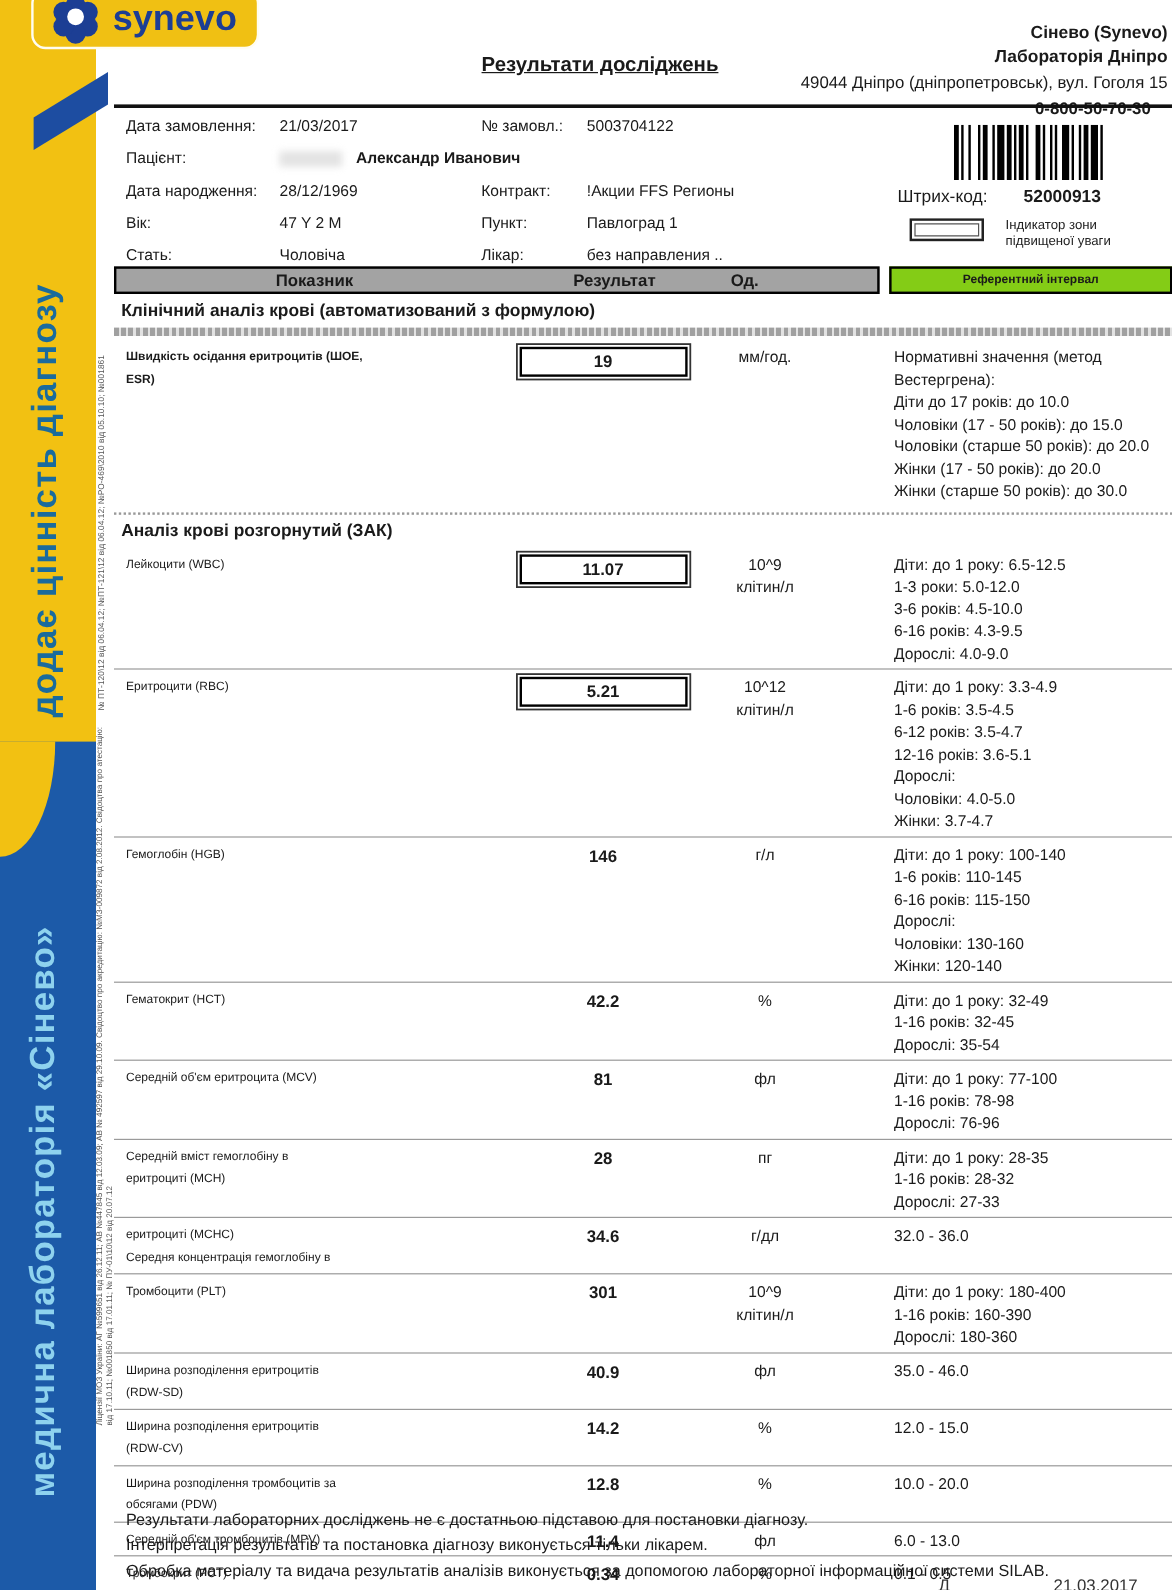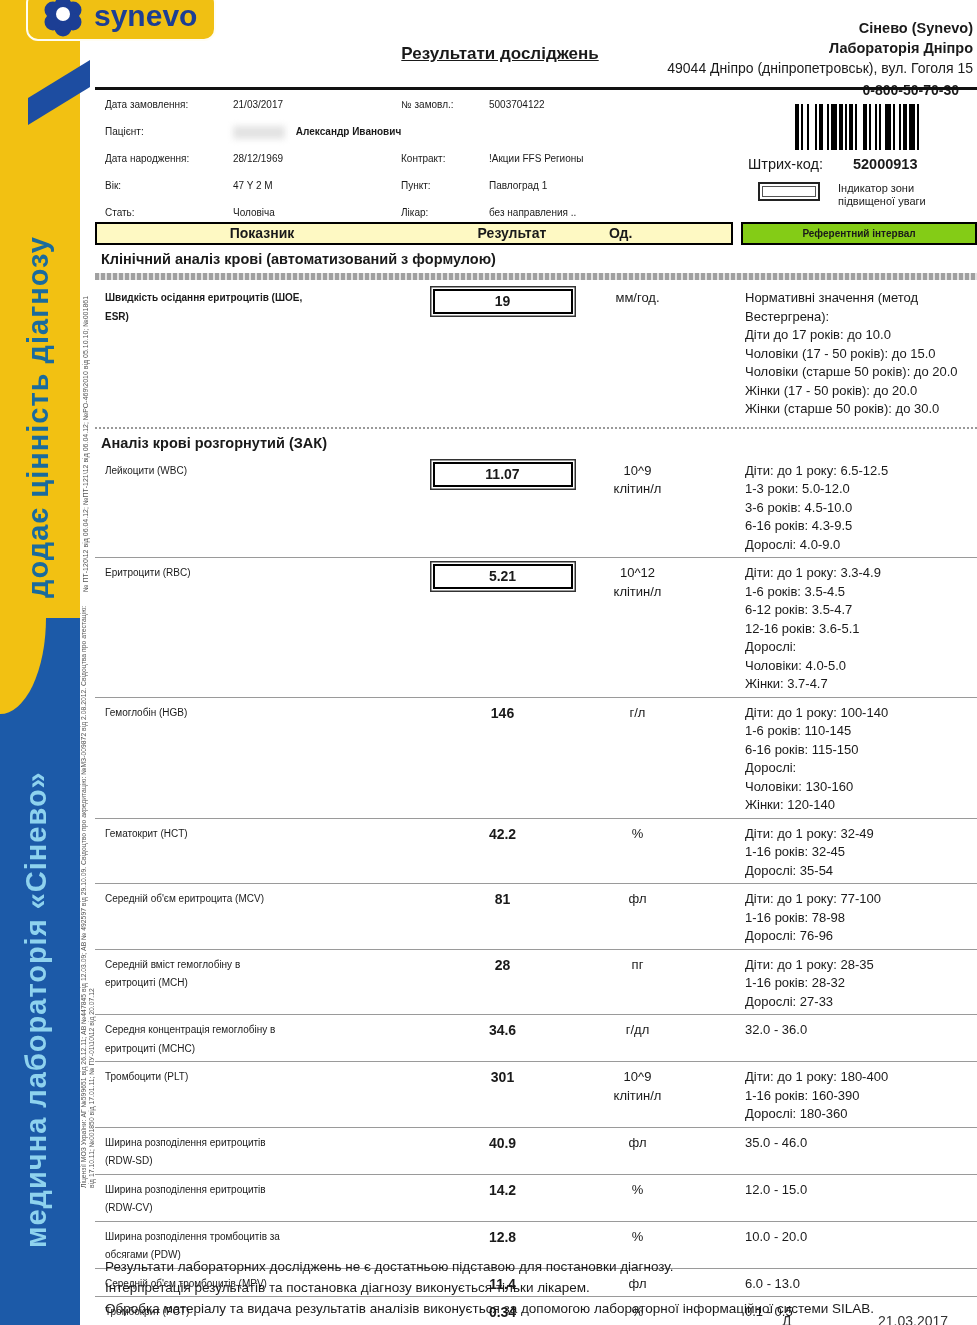--- a/index.html
+++ b/index.html
@@ -26,38 +26,38 @@
   .logo-text{font-size:30px;font-weight:800;color:#1c3e94;margin-left:6px;letter-spacing:0;line-height:44px}
 
   
   .org{position:absolute;right:4px;top:18px;text-align:right;line-height:20px;font-size:14px}
   .org .b{font-weight:bold;font-size:14.5px}
   .org .phone{font-weight:bold;padding-right:14px;margin-top:2px}
   .doc-title{position:absolute;left:300px;top:44px;width:400px;text-align:center;font-size:17px;font-weight:bold;text-decoration:underline}
   .top-rule{position:absolute;left:95px;right:0;top:87px;height:3px;background:#111}
 
   
-  .patient{position:absolute;left:105px;top:91px;right:240px;display:grid;grid-template-columns:128px 168px 88px 1fr;font-size:10px;line-height:27px}
+  .patient{position:absolute;left:105px;top:91px;right:240px;display:grid;grid-template-columns:128px 168px 88px 1fr;font-size:13px;line-height:27px}
   .patient .span3{grid-column:2/5}
   .pname{font-weight:bold}
   .blur-blob{display:inline-block;width:52px;height:13px;background:#e3e3e3;filter:blur(3px);vertical-align:middle;margin-right:8px}
 
   
   .bc-wrap{position:absolute;left:745px;top:104px;width:232px}
   .bc-svg{display:block;margin-left:50px}
   .bc-label-row{margin-top:6px;font-size:14.5px;padding-left:3px}
   .bc-val{font-weight:bold;margin-left:26px}
   .ind-row{display:flex;margin-top:10px;align-items:flex-start}
   .ind-box{width:62px;height:19px;border:2px solid #222;box-shadow:inset 0 0 0 2px #fff,inset 0 0 0 3px #555;margin-left:13px}
   .ind-text{font-size:11px;line-height:13px;margin-left:18px;width:95px;color:#222}
 
   
   .table{position:absolute;left:95px;right:0;top:222px}
   .thead{display:flex}
-  .thead-left{width:638px;display:flex;background:#fef9c3;border:2px solid #000;font-weight:bold;font-size:14px;line-height:19px}
+  .thead-left{width:638px;display:flex;background:#a3a3a3;border:2px solid #000;font-weight:bold;font-size:14px;line-height:19px}
   .thead-left .h1{width:330px;text-align:center}
   .thead-left .h2{width:170px;text-align:center}
   .thead-left .h3{flex:1;padding-left:12px}
   .thead-right{flex:1;margin-left:8px;background:#84cc16;border:2px solid #000;font-weight:bold;font-size:10px;line-height:19px;text-align:center}
   .section-title{font-weight:bold;font-size:14.5px;padding:6px 0 5px 6px}
   .striped-bar{height:7px;background:repeating-linear-gradient(90deg,#a0a0a0 0 4px,#e2e2e2 4px 6px);margin:1px 0 3px}
   .dotted-sep{border-top:2px dotted #999;margin-top:5px}
   .trow{display:flex;padding:3px 0 3px}
   .trow.sep{border-top:1px solid #9a9a9a}
   .c-name{width:330px;padding-left:10px;font-size:10px;line-height:18.5px;padding-top:3px}
@@ -316,22 +316,22 @@
             <div class="ln">пг</div>
           </div>
           <div class="c-ref">
             <div class="ln">Діти: до 1 року: 28-35</div>
             <div class="ln">1-16 років: 28-32</div>
             <div class="ln">Дорослі: 27-33</div>
           </div>
         </div>
         <div class="trow sep">
           <div class="c-name">
+            <div class="ln">еритроциті (MCHC)</div>
             <div class="ln">Середня концентрація гемоглобіну в</div>
-            <div class="ln">еритроциті (MCHC)</div>
           </div>
           <div class="c-res">
             <div class="val">34.6</div>
           </div>
           <div class="c-unit">
             <div class="ln">г/дл</div>
           </div>
           <div class="c-ref">
             <div class="ln">32.0 - 36.0</div>
           </div>

